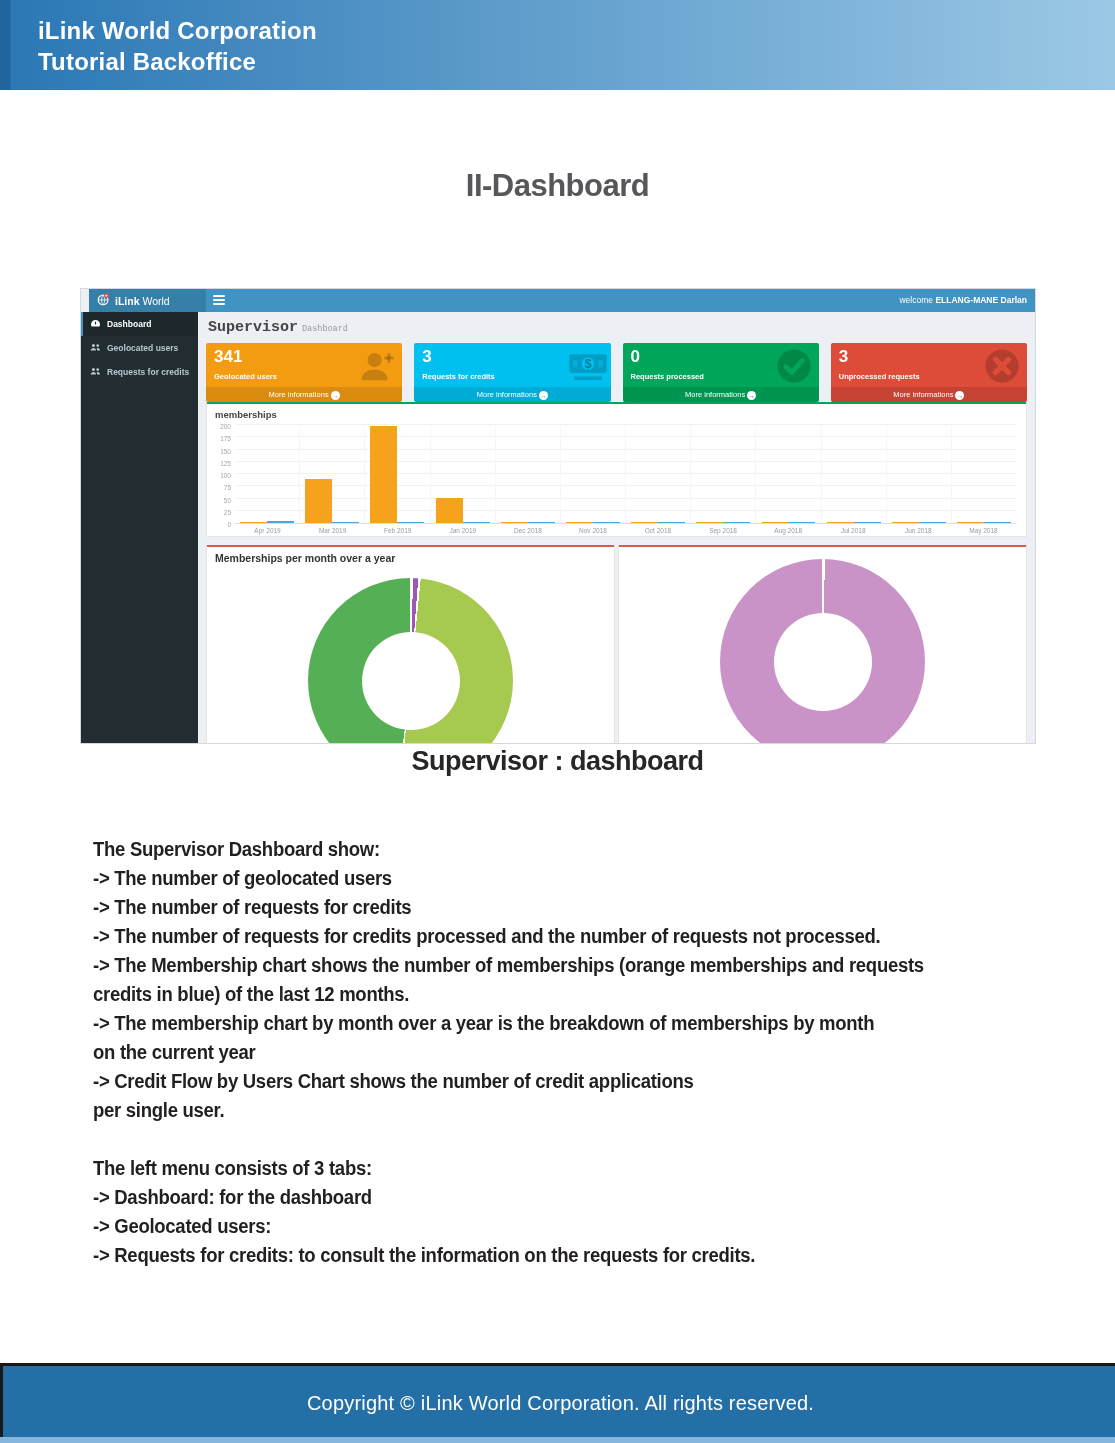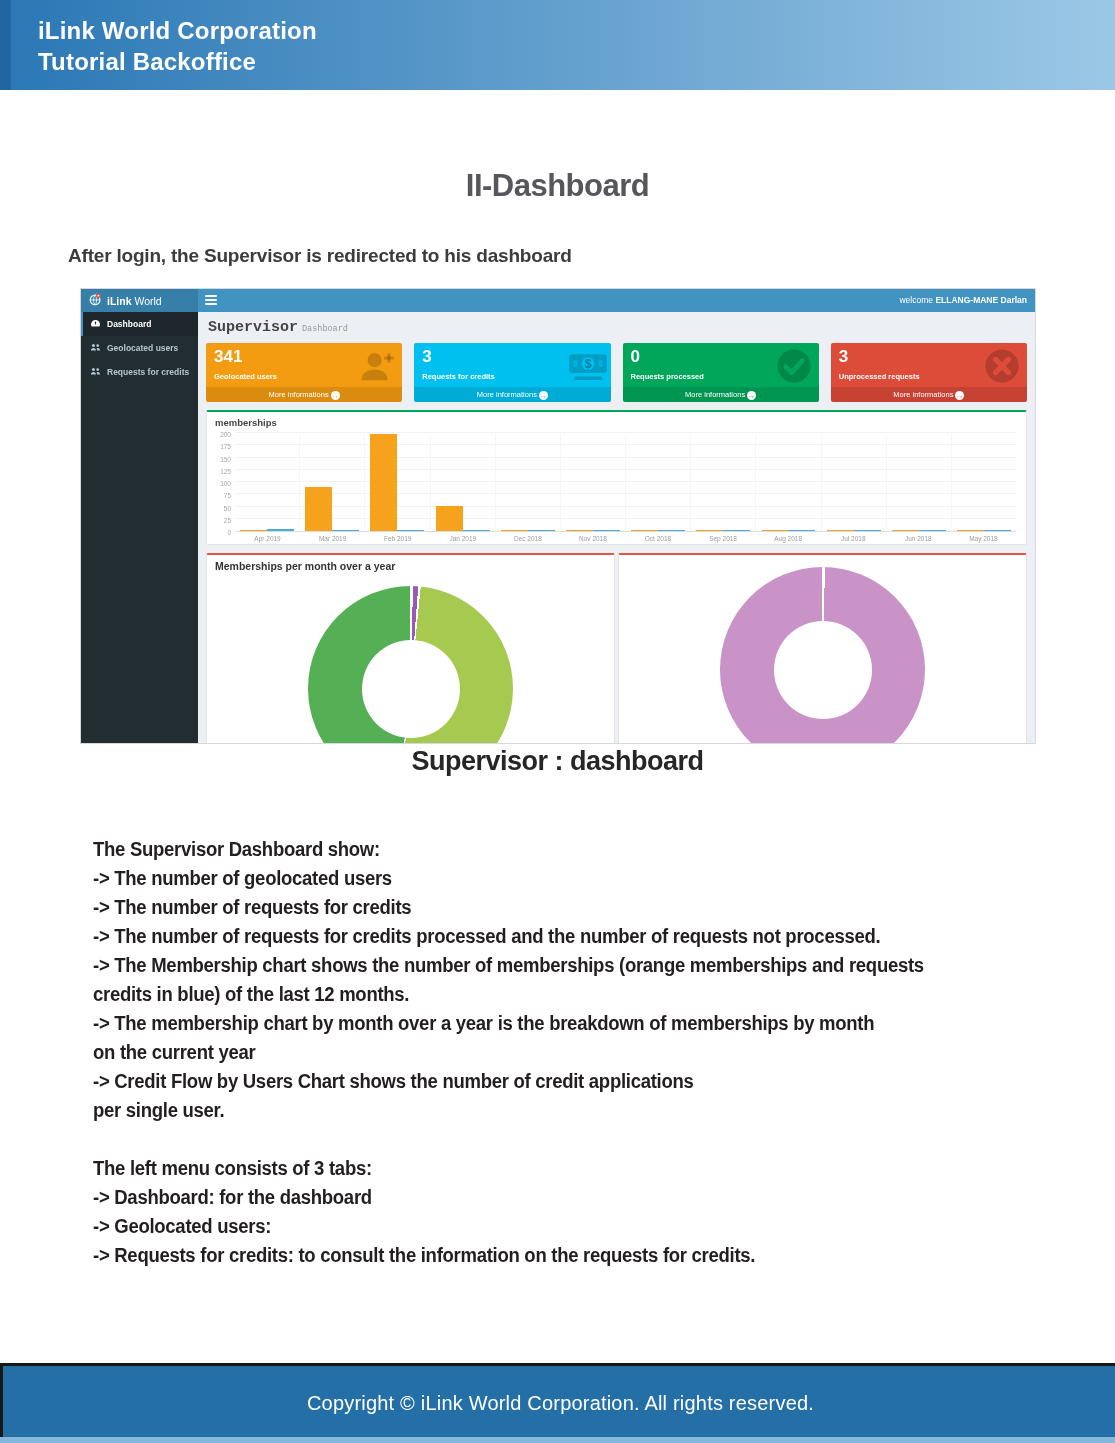--- a/index.html
+++ b/index.html
@@ -16,21 +16,21 @@
   
   .doc-title{position:absolute;left:0;top:168px;width:1115px;text-align:center;
     font-size:31px;font-weight:700;color:var(--title-gray);letter-spacing:-.5px;}
   .doc-intro{position:absolute;left:68px;top:245px;font-size:19px;font-weight:700;
     color:#3c3c3e;letter-spacing:-.2px;}
 
   
   .shot{position:absolute;left:80px;top:288px;width:956px;height:456px;overflow:hidden;
     background:var(--content-bg);border:1px solid #d5d9dd;box-sizing:border-box;font-weight:400;}
   .shot *{box-sizing:border-box;}
-  .nav{position:absolute;left:0;top:0;right:0;height:32px;background:var(--navbar);}
+  .nav{position:absolute;left:8px;top:0;right:0;height:32px;background:var(--navbar);}
   .logo{position:absolute;left:0;top:0;width:117px;height:23px;background:var(--logo-bg);
     display:flex;align-items:center;gap:5px;padding-left:8px;color:#fff;font-size:10.5px;}
   .logo b{font-weight:700;}
   .toggle{position:absolute;left:124px;top:6px;width:12px;height:11px;cursor:pointer;}
   .toggle i{display:block;height:2px;background:#fff;margin-bottom:2px;border-radius:1px;}
   .welcome{position:absolute;right:8px;top:0;height:23px;line-height:23px;color:#fff;font-size:8.5px;}
   .welcome b{font-weight:700;}
 
   .sidebar{position:absolute;left:0;top:23px;bottom:0;width:117px;background:var(--sidebar-bg);}
   .side-item{display:flex;align-items:center;gap:6px;height:24px;padding-left:9px;
@@ -49,21 +49,21 @@
   .card-value{font-size:17px;font-weight:700;line-height:19px;}
   .card-label{font-size:7.5px;font-weight:700;margin-top:6px;}
   .card-icon{position:absolute;right:6px;top:4px;width:38px;height:38px;}
   .card-footer{height:15px;line-height:15px;text-align:center;font-size:7.5px;color:#fff;
     background:rgba(0,0,0,0.1);cursor:pointer;}
   .arrow-circle{display:inline-block;width:9px;height:9px;border-radius:50%;background:#fff;
     font-size:7px;line-height:9px;vertical-align:-1px;margin-left:2px;text-align:center;font-weight:700;}
 
   .panel{background:#fff;border:1px solid #e4e4e4;border-radius:2px;}
   .panel-title{font-size:9.5px;font-weight:700;color:#444;padding:5px 8px 2px;}
-  .members-panel{margin-top:8px;border-top:2px solid var(--success);height:135px;}
+  .members-panel{border-top:2px solid var(--success);height:135px;}
   .chart{position:relative;height:112px;margin:2px 6px 0 6px;}
   .plot{position:absolute;left:22px;right:4px;top:2px;bottom:12px;border-bottom:1px solid #ddd;}
   .gridline{position:absolute;left:0;right:0;height:1px;background:#f2f2f2;}
   .ylab{position:absolute;left:0;width:18px;text-align:right;font-size:6.5px;color:#a7a7a7;}
   .bars-row{position:absolute;left:0;right:0;top:0;bottom:0;display:flex;align-items:flex-end;}
   .bar-group{flex:1;height:100%;display:flex;justify-content:center;align-items:flex-end;}
   .bar-group + .bar-group{border-left:1px solid #f6f6f6;}
   .bar{width:42%;}
   .xrow{position:absolute;left:22px;right:4px;bottom:0;height:12px;display:flex;}
   .xlab{flex:1;text-align:center;font-size:6.5px;color:#9a9a9a;line-height:13px;}
@@ -97,21 +97,20 @@
 <div class="page">
 
   <header class="doc-header">
     <div class="h-wrap">
       <div class="h-line">iLink World Corporation</div>
       <div class="h-line">Tutorial Backoffice</div>
     </div>
   </header>
 
   <div class="doc-title">II-Dashboard</div>
-  <div class="doc-intro">After login, the Supervisor is redirected to his dashboard</div>
 
   <div class="shot">
     <div class="nav">
       <div class="logo">
         <span>
           <svg width="13" height="13" viewBox="0 0 16 16">
             <circle cx="7.5" cy="8.5" r="6" fill="none" stroke="#fff" stroke-width="1.4"></circle>
             <path d="M1.5 8.5h12 M7.5 2.5c-2.5 2-2.5 10 0 12 M7.5 2.5c2.5 2 2.5 10 0 12" fill="none" stroke="#fff" stroke-width="1"></path>
             <circle cx="11.5" cy="3.5" r="3" fill="#e2574c"></circle>
             <circle cx="11.5" cy="3.2" r="1.1" fill="#fff"></circle>

